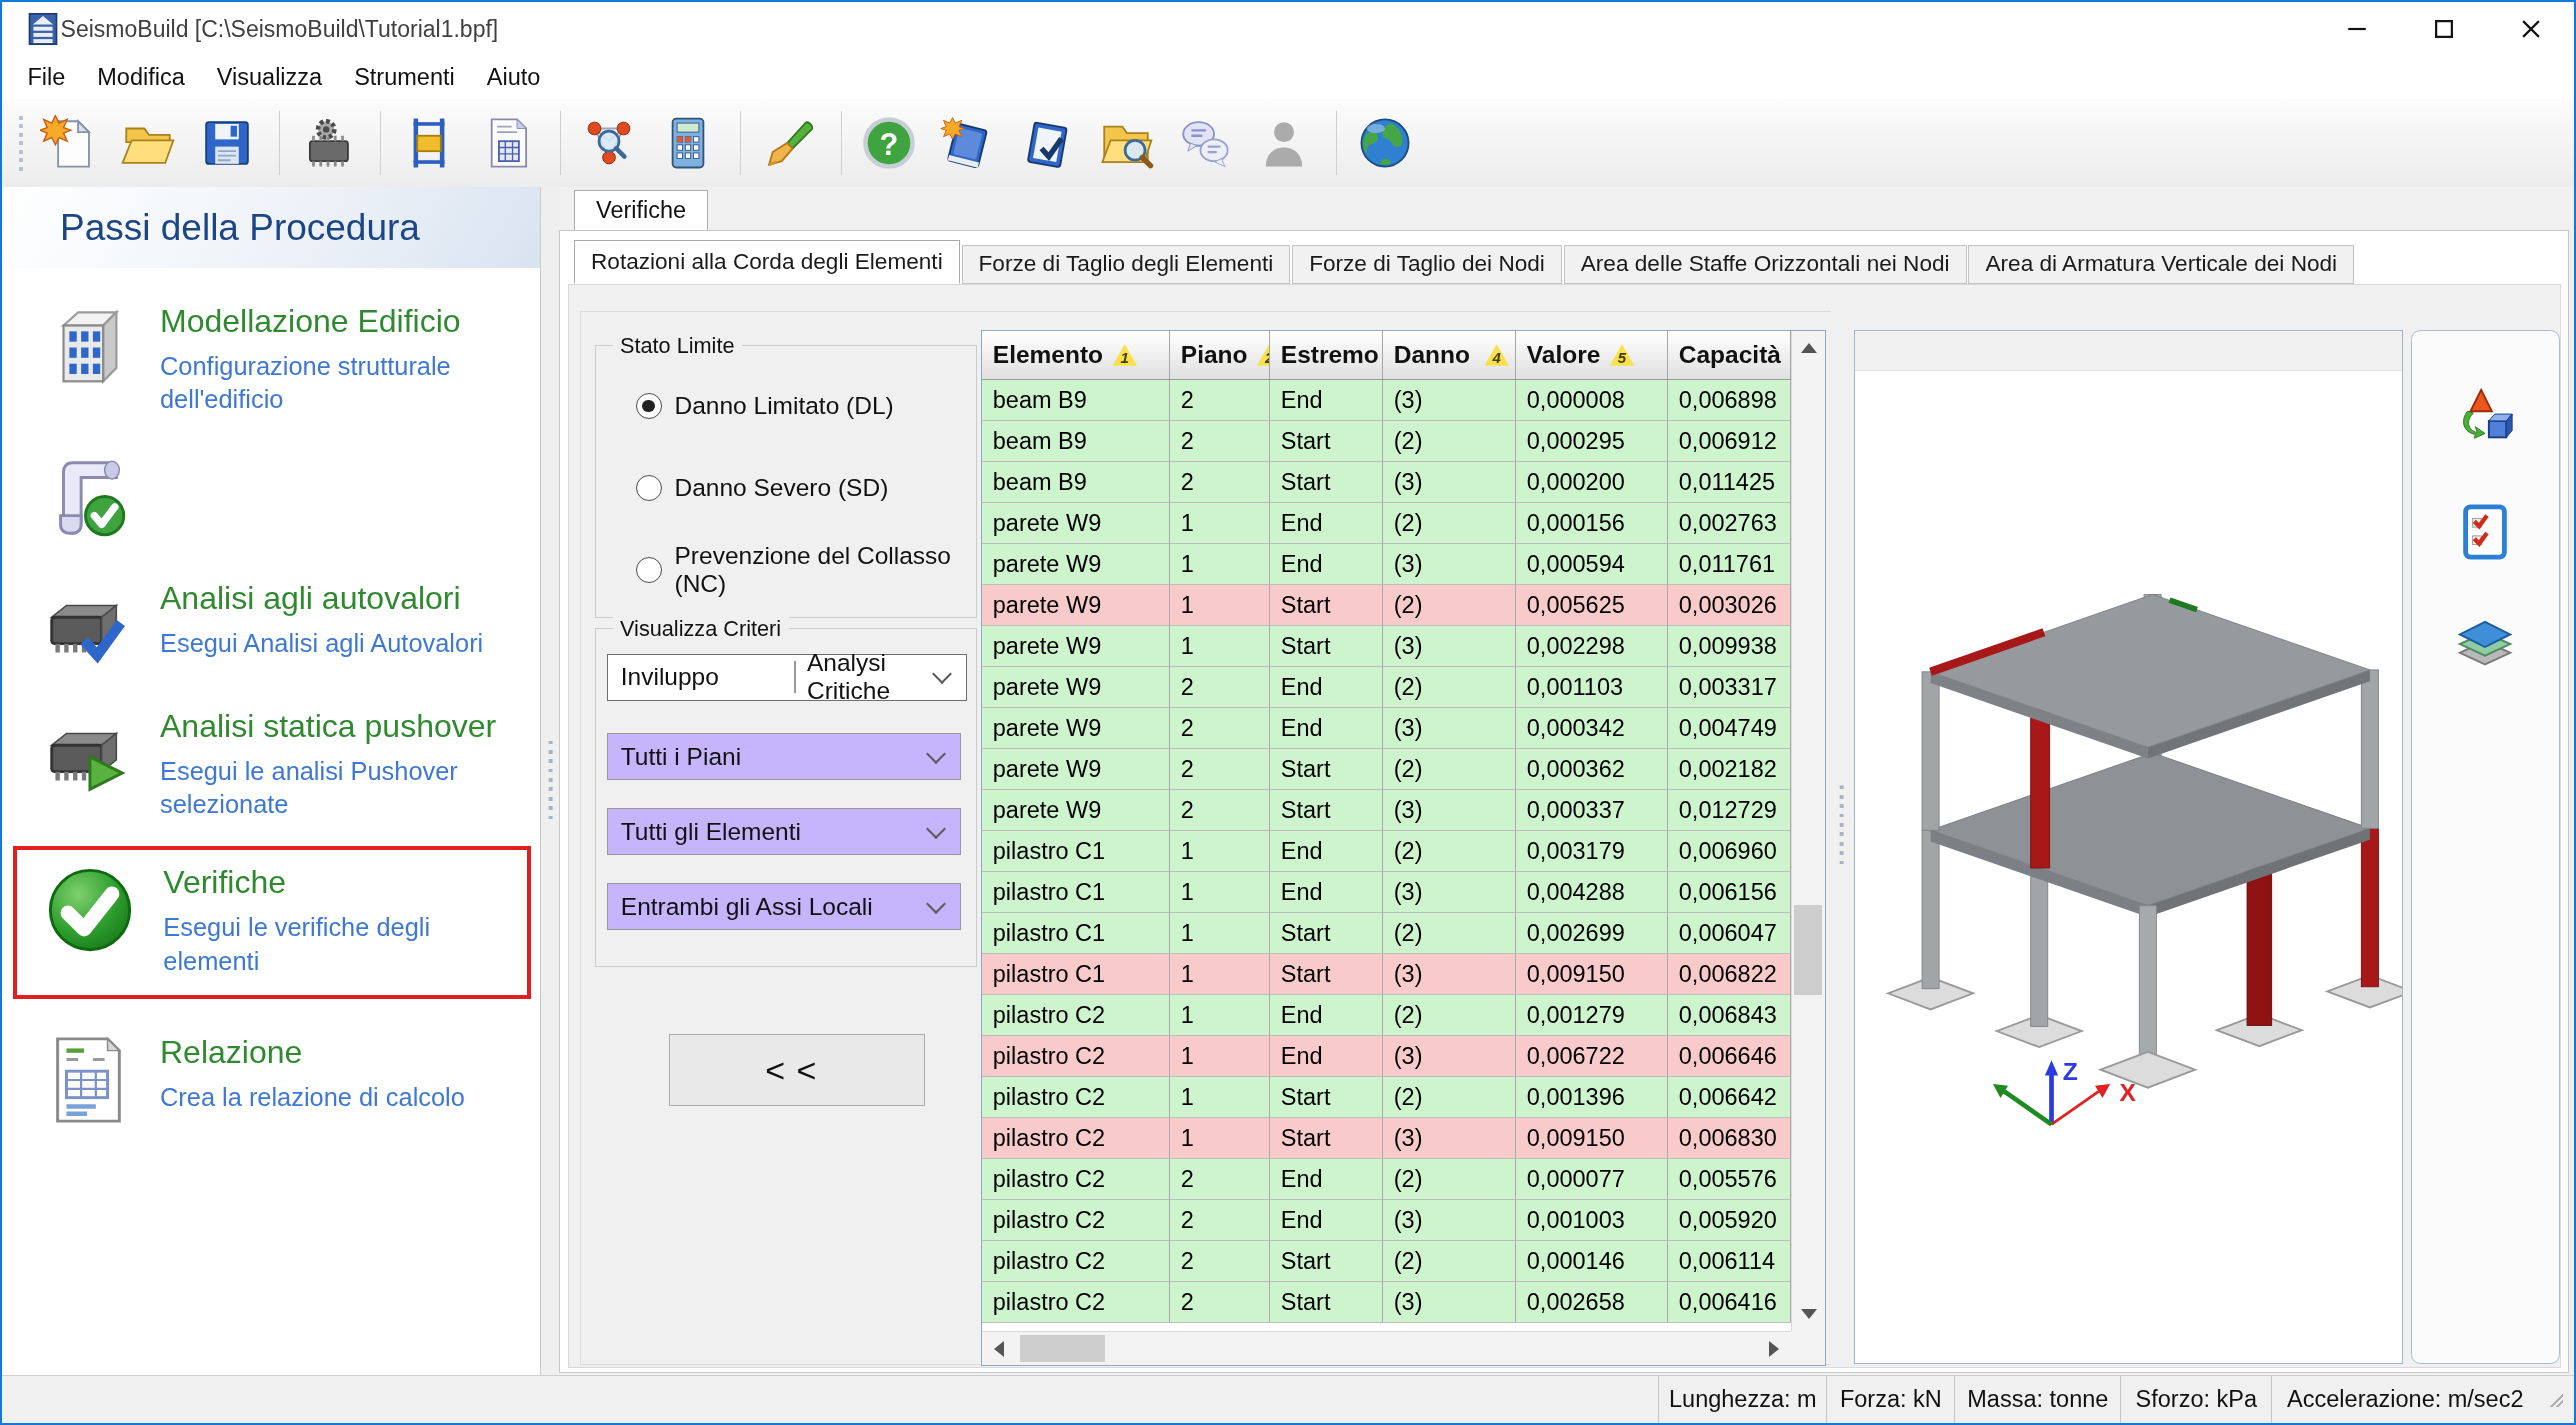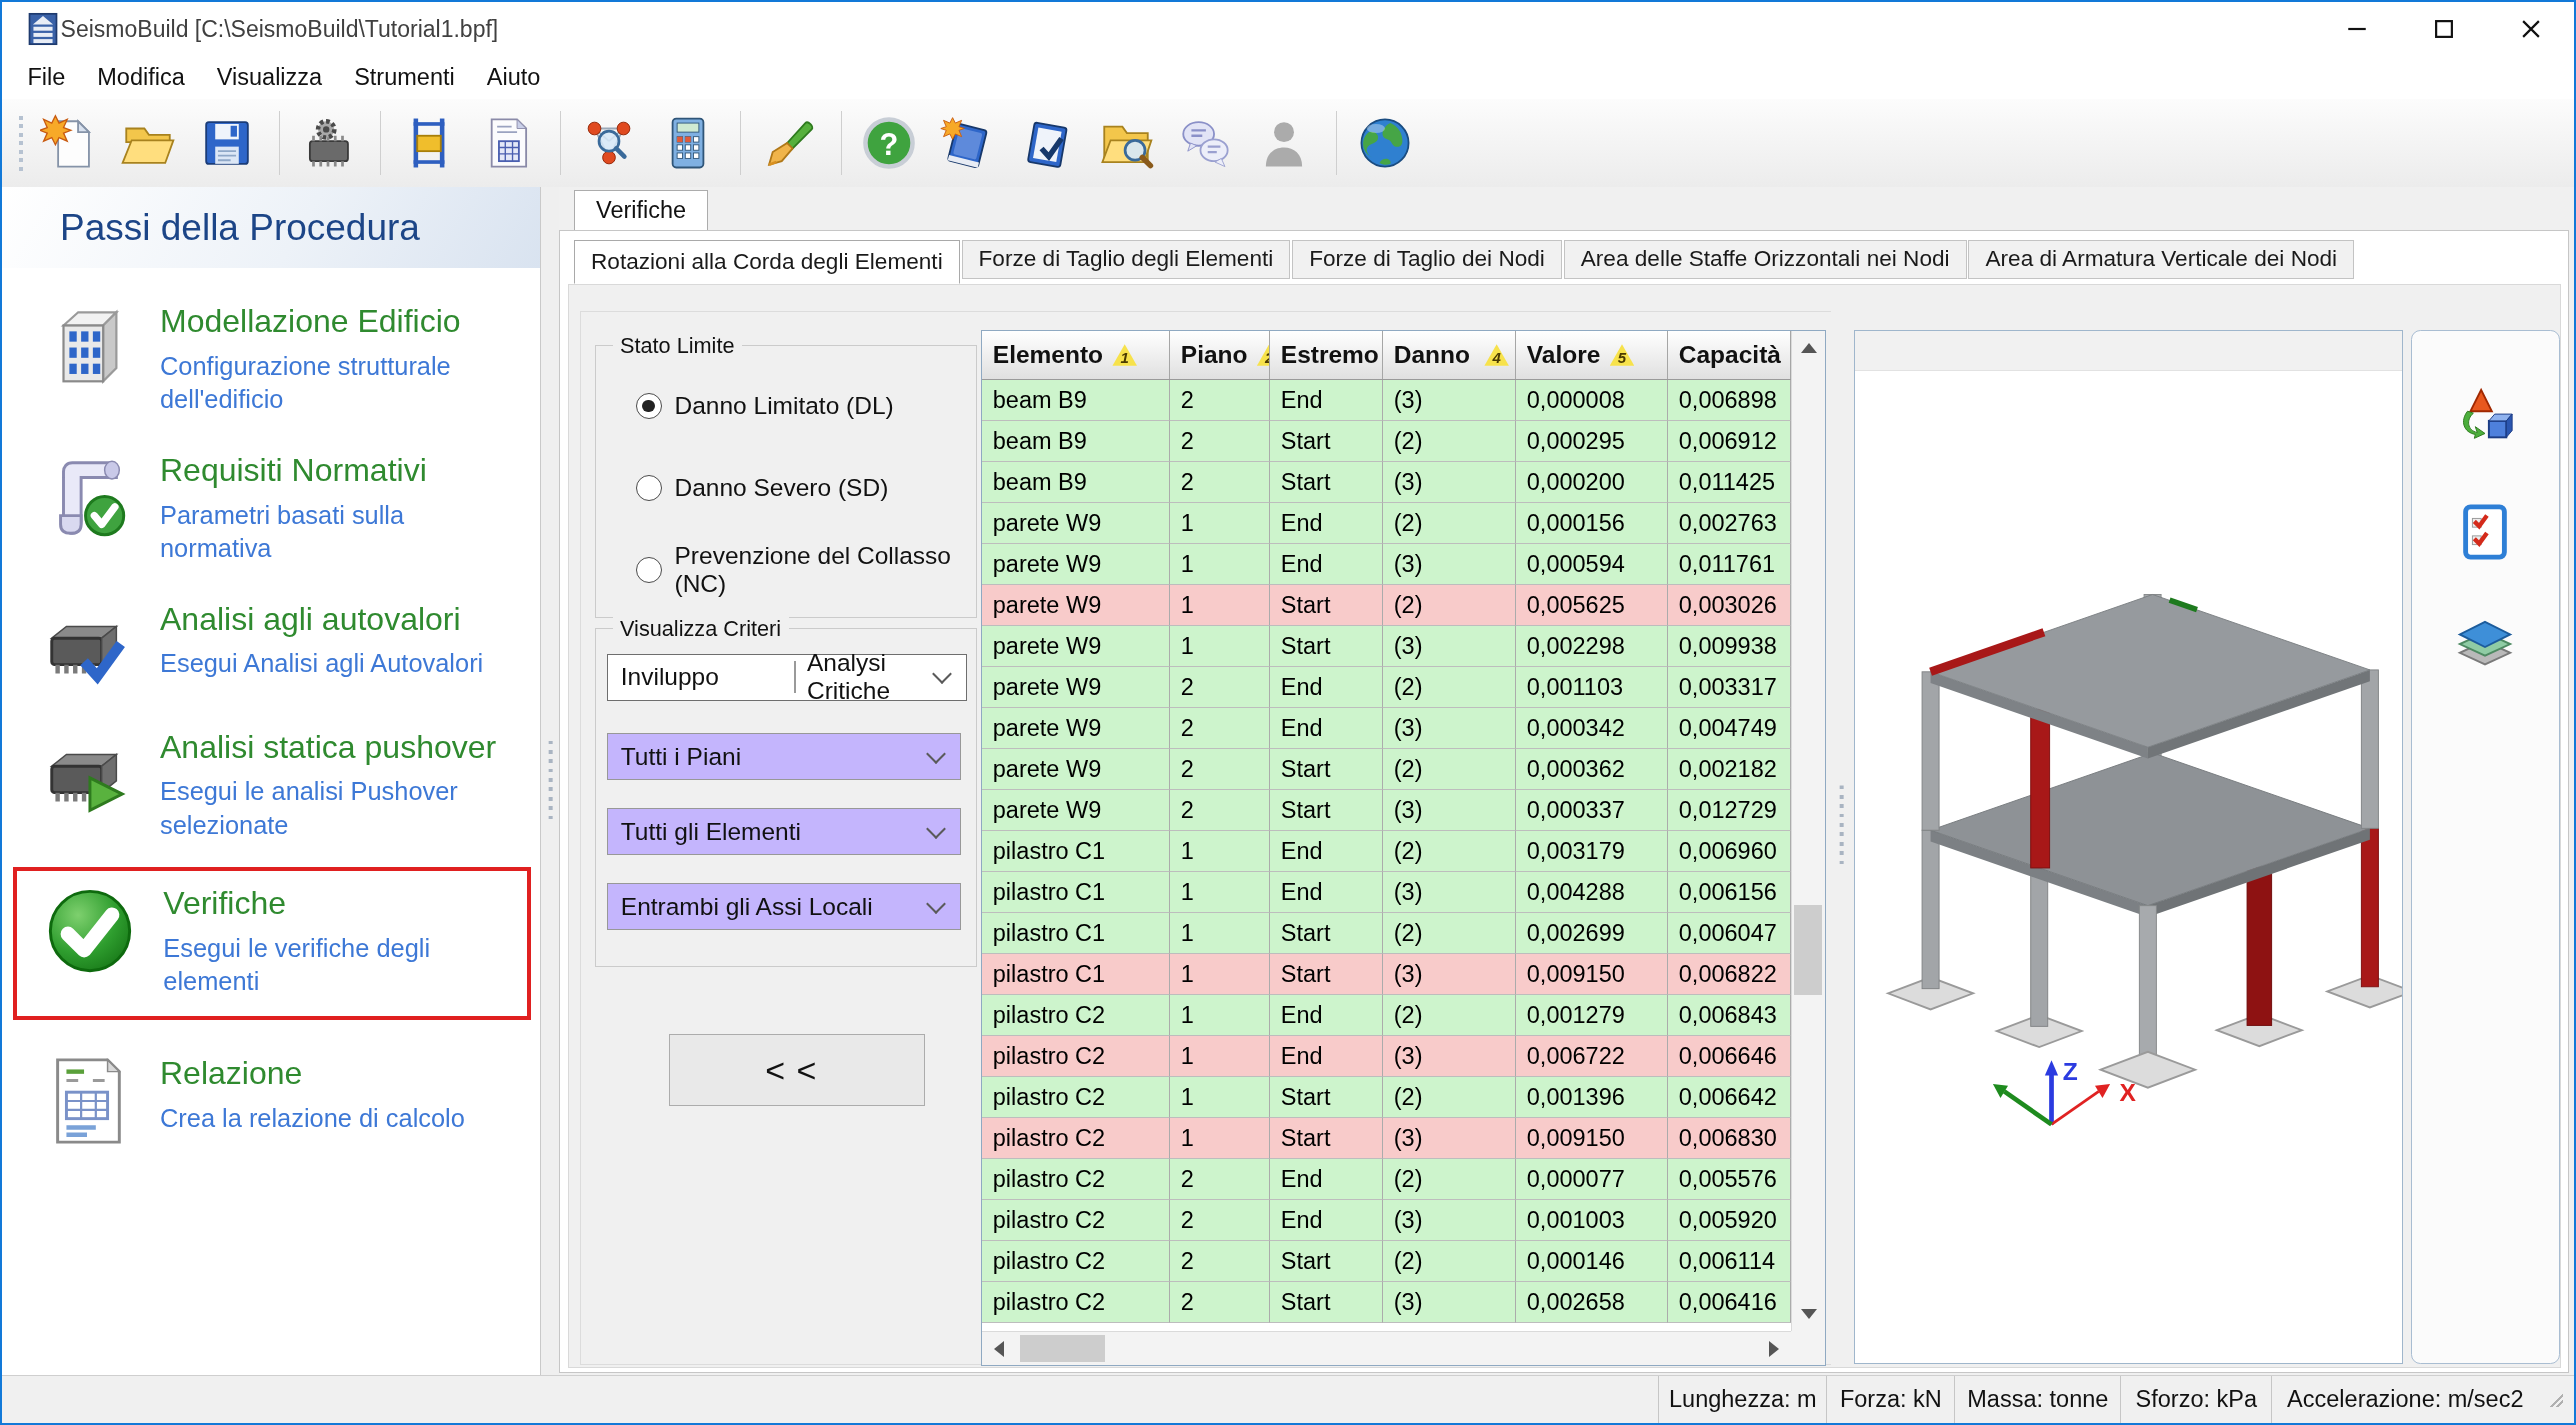--- a/index.html
+++ b/index.html
@@ -42,21 +42,21 @@
   .side-item:nth-of-type(5) .sid-sub{max-width:315px;}
   .side-item:nth-of-type(6) .sid-sub{max-width:395px;}
   .side-item.hl{border:4.7px solid #E02020;margin:24.5px 9.4px 0 11.3px;padding:13px 5.6px 17px 26px;}
   
   .vsplit{position:absolute;background:#EFEFEF;}
   .vsplit .dots{position:absolute;left:50%;top:50%;width:4.7px;height:81px;transform:translate(-50%,-50%);background:repeating-linear-gradient(#A9B4C2 0 3.8px,transparent 3.8px 9.4px);}
   
   .content-bg{position:absolute;left:557px;top:185px;right:0;bottom:48px;background:#F0F0F0;}
   .outer-tab{position:absolute;left:572px;top:188px;height:40px;padding:0 21px;background:#fff;border:0.9px solid #ACACAC;border-bottom:none;font-size:23.5px;display:flex;align-items:center;z-index:3;}
   .tabpage{position:absolute;left:557px;top:228px;right:4.7px;bottom:50px;background:#FFFFFF;border:0.9px solid #C6C6C6;z-index:1;}
-  .inner-tabs{position:absolute;left:14px;top:8.5px;right:14px;height:44px;display:flex;}
+  .inner-tabs{position:absolute;left:14px;top:8.5px;right:14px;height:44px;display:flex;align-items:flex-end;}
   .itab{height:39px;padding:0 16px;display:flex;align-items:center;font-size:22.6px;background:#F1F1F1;border:0.9px solid #C3C3C3;margin-right:1.9px;white-space:nowrap;color:#1a1a1a;}
   .itab.active{height:44px;background:#fff;border-color:#A9A9A9;border-bottom:0.9px solid #fff;z-index:2;}
   .workarea{position:absolute;left:7.5px;top:53px;right:7.5px;bottom:3.8px;background:#F0F0F0;border:0.9px solid #D9D9D9;}
   .subpanel{position:absolute;left:11.3px;top:26px;width:1252px;bottom:1.9px;border:0.9px solid #DCDCDC;}
   
   .grp{position:absolute;border:0.9px solid #CBCBCB;background:#F0F0F0;}
   .glabel{position:absolute;top:-13px;left:17px;background:#F0F0F0;padding:0 7.5px;font-size:21.7px;color:#111;}
   .radio-row{position:absolute;left:40px;height:38px;display:flex;align-items:center;font-size:24.5px;}
   .rad{width:26px;height:26px;border:1.9px solid #4A4A4A;border-radius:50%;background:#fff;margin-right:13px;position:relative;flex:0 0 26px;}
   .rad.sel::after{content:"";position:absolute;inset:5.6px;background:#222;border-radius:50%;}
@@ -290,24 +290,20 @@
           </div>
         </div>
         <div class="side-item">
           <span class="sicon"><svg viewBox="0 0 64 64" width="100%" height="100%">
               <path d="M22 8h24c4 0 6 3 6 6v4H28v30c0 4-2 8-6 8s-6-4-6-8V14c0-3 2-6 6-6z" fill="#E9E9F8" stroke="#8A8AB0" stroke-width="2"></path>
               <ellipse cx="49" cy="13" rx="5" ry="6" fill="#C9C9E8" stroke="#8A8AB0"></ellipse>
               <path d="M14 44h14v6c0 4-2 6-7 6s-7-2-7-6z" fill="#D9D9F0" stroke="#8A8AB0" stroke-width="2"></path>
               <circle cx="44" cy="44" r="13" fill="#3FA33F" stroke="#1E7A1E" stroke-width="2"></circle>
               <path d="M37 44l5 6 9-12" stroke="#FFFFFF" stroke-width="5" fill="none" stroke-linecap="round" stroke-linejoin="round"></path>
             </svg></span>
-          <div>
-            <div class="sid-title">Requisiti Normativi</div>
-            <div class="sid-sub">Parametri basati sulla normativa</div>
-          </div>
         </div>
         <div class="side-item">
           <span class="sicon"><svg viewBox="0 0 64 64" width="100%" height="100%">
               <path d="M8 26l10-8h34l-10 8z" fill="#8A8A8A" stroke="#4A4A4A"></path>
               <rect x="8" y="26" width="34" height="18" rx="2" fill="#5A5A5A" stroke="#333" stroke-width="2"></rect>
               <path d="M12 44v6M18 44v6M24 44v6M30 44v6M36 44v6" stroke="#7A7A7A" stroke-width="3"></path>
               <path d="M42 26l10-8v18l-10 8z" fill="#6E6E6E" stroke="#4A4A4A"></path>
               <path d="M30 42l9 10 16-22" stroke="#2E66C9" stroke-width="7" fill="none"></path>
             </svg></span>
           <div>

